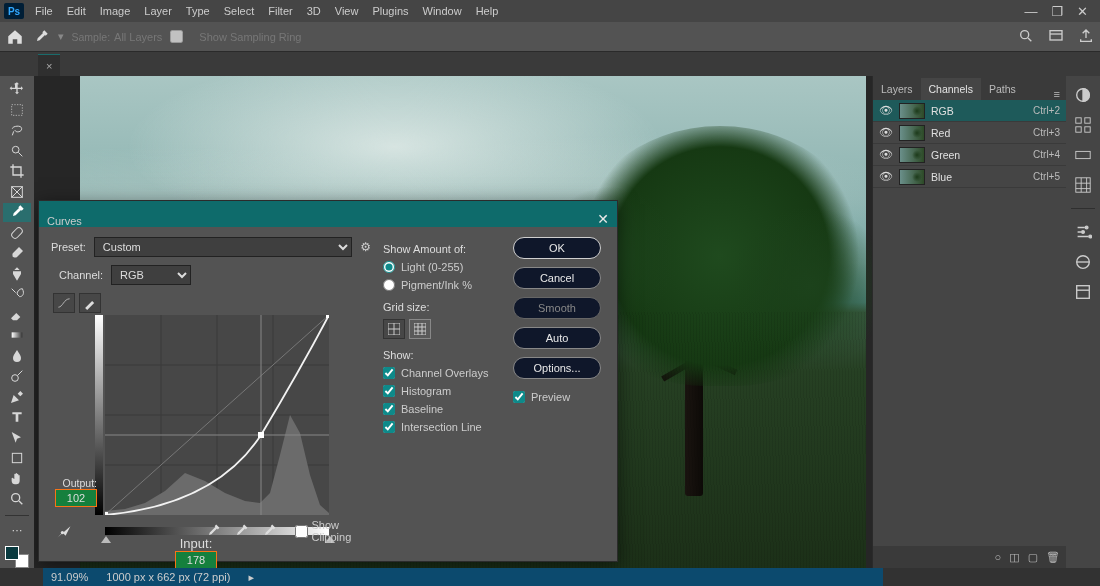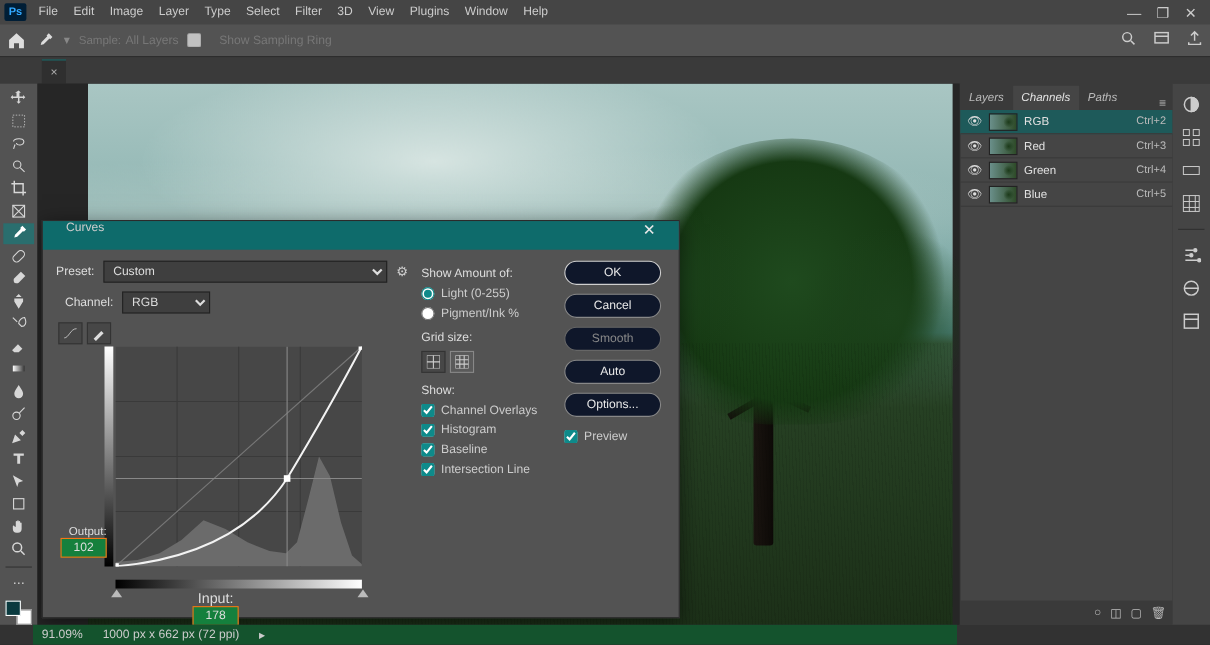--- a/index.html
+++ b/index.html
@@ -50,21 +50,21 @@
 .tree .crown::before,.tree .crown::after{content:"";position:absolute;border-radius:50%;background:radial-gradient(circle,#1c421b 0%,transparent 70%);}
 .tree .crown::before{left:-30px;top:60px;width:140px;height:140px;}
 .tree .crown::after{right:-20px;top:80px;width:160px;height:160px;}
 .tree .trunk { position:absolute; left:135px; top:240px; width:18px; height:140px; background:linear-gradient(to right,#1a1410,#0d0a07); border-radius:3px;}
 .tree .branch { position:absolute; background:#14100c; }
 .tree .b1{left:110px;top:250px;width:40px;height:6px;transform:rotate(-30deg);}
 .tree .b2{left:148px;top:245px;width:40px;height:6px;transform:rotate(25deg);}
 
 
 .dialog { position:absolute; left:4px; top:124px; width:580px; height:362px; background:#535353; border:1px solid #2b2b2b; box-shadow:0 4px 18px rgba(0,0,0,.5);}
-.dialog .titlebar { height:26px; background:#0e6b6b; display:flex;align-items:flex-start; padding:0 21px; color:#e8e8e8; font-size:12px;}
+.dialog .titlebar { height:26px; background:#0e6b6b; display:flex;align-items:flex-end; padding:0 8px; color:#e8e8e8; font-size:12px;}
 .dialog .titlebar .dlg-close { margin-left:auto; font-size:14px; color:#e8e8e8;}
 .dialog-body { display:flex; padding:10px 12px; gap:12px; height:calc(100% - 26px);}
 .dlg-left { flex:0 0 320px; display:flex; flex-direction:column; }
 .row { display:flex; align-items:center; gap:8px; margin-bottom:8px;}
 .row label { color:#ddd;}
 .preset-sel, .chan-sel { background:#3f3f3f; border:1px solid #222; color:#ddd; height:20px; padding:0 4px; }
 .preset-sel { flex:1; }
 .chan-sel { width:80px;}
 .gear { color:#ccc; font-size:12px;}
 
@@ -97,41 +97,41 @@
 .grid-btns .gb svg{width:12px;height:12px;}
 .dlg-right { flex:0 0 88px; display:flex; flex-direction:column; gap:8px; align-items:stretch;}
 .dlg-right button { background:#0f172a; border:1px solid #888; border-radius:11px; color:#e8e8e8; height:22px; font-size:11px;}
 .dlg-right button.primary { border-color:#cfcfcf;}
 .dlg-right button:disabled{color:#888;border-color:#666;}
 .dlg-right .chk3{display:flex;align-items:center;gap:6px;margin-top:4px;}
 
 
 .rpanel { width:194px; background:#454545; display:flex; flex-direction:column; border-left:1px solid #2a2a2a;}
 .rpanel .tabs { display:flex; height:24px; background:#3a3a3a; align-items:flex-end;}
-.rpanel .tab { padding:0 8px; height:22px; line-height:22px; color:#bbb; font-size:10.5px;font-style:italic;}
+.rpanel .tab { padding:0 8px; height:22px; line-height:22px; color:#bbb; font-size:10.5px;}
 .rpanel .tab.active { background:#454545; color:#e4e4e4;}
 .rpanel .tabs .menu-icn{margin-left:auto;padding:0 6px;color:#bbb;}
 .chan-list { flex:0 0 auto;}
 .chan-item { display:flex; align-items:center; height:22px; padding:0 6px; gap:6px; border-bottom:1px solid #3a3a3a;}
 .chan-item.sel{background:#1e5a5a;}
 .chan-item .eye{width:14px;color:#ddd;}
 .chan-item .thumb{width:26px;height:16px;background:linear-gradient(to right,#6a8f8a,#2d4a27);border:1px solid #222;position:relative;}
 .chan-item .thumb::after{content:"";position:absolute;right:2px;top:2px;width:10px;height:10px;background:radial-gradient(circle,#1c3a1a 0%,transparent 70%);border-radius:50%;}
 .chan-item .name{flex:1;color:#e0e0e0;font-size:10.5px;}
 .chan-item .shortcut{color:#bbb;font-size:10px;}
 .panel-footer{margin-top:auto;height:22px;background:#3a3a3a;display:flex;align-items:center;justify-content:flex-end;gap:8px;padding:0 6px;}
 .panel-footer span{color:#bbb;font-size:11px;}
 
 
 .iconstrip { width:34px; background:#454545; display:flex;flex-direction:column;align-items:center;gap:12px;padding-top:10px;}
 .iconstrip .istack{width:18px;height:18px;color:#ccc;}
 .iconstrip .sep{width:24px;height:1px;background:#2f2f2f;margin:2px 0;}
 
 
-.status { position:absolute; left:30px; bottom:0; height:18px; background:#14532d; display:flex;align-items:center;gap:18px;padding:0 8px;font-size:10px;color:#ccc; width:840px;}
+.status { position:absolute; left:43px; bottom:0; height:18px; background:#0c4a6e; display:flex;align-items:center;gap:18px;padding:0 8px;font-size:10px;color:#ccc; width:840px;}
 </style>
 </head>
 <body>
 
 <div class="menubar">
   <div class="ps-logo">Ps</div>
   <div class="menu-item">File</div>
   <div class="menu-item">Edit</div>
   <div class="menu-item">Image</div>
   <div class="menu-item">Layer</div>
@@ -388,20 +388,49 @@
             <div class="tri-b2"></div>
             <div class="outp">
               <label>Output:</label>
               <input value="102" style="">
             </div>
             <div class="inp">
               <label>Input:</label>
               <input value="178" style="">
             </div>
           </div>
+          <div class="bottom-tools">
+            <div class="bt">
+                <svg viewBox="0 0 20 20" fill="#ddd">
+                  <path d="M2 18l6-6 4 4 6-12"></path>
+                  <circle cx="8" cy="12" r="2" fill="#ddd"></circle>
+                </svg>
+              </div>
+            <div class="eyedrops">
+              <div class="bt">
+                  <svg viewBox="0 0 20 20" fill="#ddd">
+                    <path d="M14 2l4 4-2 2-1-1-7 7-3 1 1-3 7-7-1-1z"></path>
+                  </svg>
+                </div>
+              <div class="bt">
+                  <svg viewBox="0 0 20 20" fill="#ddd">
+                    <path d="M14 2l4 4-2 2-1-1-7 7-3 1 1-3 7-7-1-1z"></path>
+                  </svg>
+                </div>
+              <div class="bt">
+                  <svg viewBox="0 0 20 20" fill="#ddd">
+                    <path d="M14 2l4 4-2 2-1-1-7 7-3 1 1-3 7-7-1-1z"></path>
+                  </svg>
+                </div>
+            </div>
+            <div class="chk">
+              <input type="checkbox" style="">
+              <span>Show Clipping</span>
+            </div>
+          </div>
         </div>
 
         <div class="dlg-mid">
           <div class="sect-label">Show Amount of:</div>
           <label class="radio">
               <input type="radio" checked="" style="">
               <span>Light  (0-255)</span>
             </label>
           <label class="radio">
               <input type="radio" style="">

